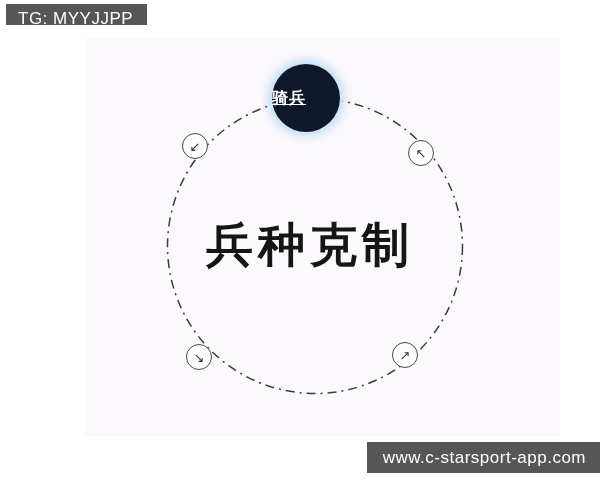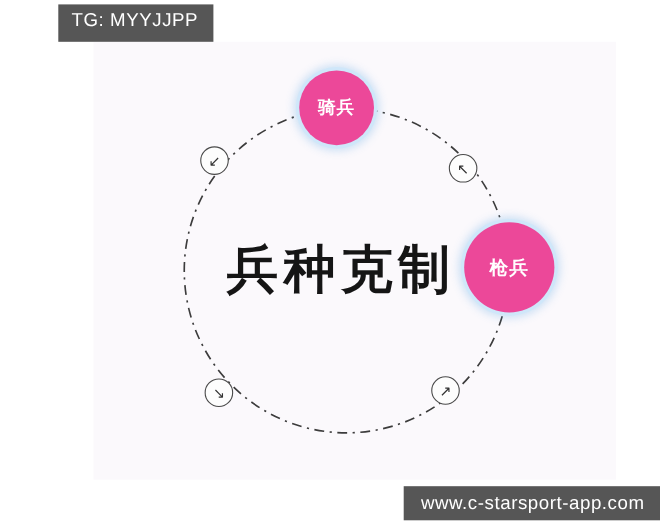--- a/index.html
+++ b/index.html
@@ -11,32 +11,33 @@
   .content-panel {
     position: absolute; left: 85px; top: 38px; width: 475px; height: 398px;
     background: #fbf9fc;
   }
 
   .badge {
     position: absolute; background: #565656; color: #ffffff;
     font-size: 17px; line-height: 29px; letter-spacing: 0.5px;
     white-space: nowrap;
   }
-  .badge-tg { left: 6px; top: 4px; height: 34px; padding: 0 14px 0 12px; margin-left: 47px; }
+  .badge-tg { left: 6px; top: 4px; height: 21px; padding: 0 14px 0 12px; }
   .badge-site { right: 0; top: 442px; height: 31px; line-height: 31px; padding: 0 14px 12px 16px; }
 
   .ring-svg { position: absolute; left: 0; top: 0; }
 
   .node {
     position: absolute; border-radius: 50%;
-    background: #ec4899;
+    background: #0f172a;
     box-shadow: 0 0 0 3px #cfe7fa, 0 0 8px 5px rgba(92, 164, 230, 0.30);
-    display: flex; align-items: center; justify-content: center;
+    display: flex; align-items: center; 
     color: #ffffff; font-weight: bold; font-size: 17px; letter-spacing: 1px;
     z-index: 3;
+    text-decoration: underline;
   }
   .node-top    { left: 272px; top:  64px; width: 68px; height: 68px; font-size: 16px; }
   .node-left   { left: 127px; top: 199px; width: 82px; height: 82px; }
   .node-right  { left: 422px; top: 202px; width: 82px; height: 82px; }
   .node-bottom { left: 270px; top: 354px; width: 80px; height: 80px; }
 
   .cycle-arrow {
     position: absolute; width: 26px; height: 26px; border-radius: 50%;
     background: #fdfdfd; border: 1.6px solid #4a4a4a;
     display: flex; align-items: center; justify-content: center;
@@ -68,23 +69,20 @@
     <circle cx="315" cy="246" r="147.5" fill="none" stroke="#3c3c3c" stroke-width="1.5" stroke-dasharray="9 5 2 5"></circle>
   </svg>
 
   <div class="badge badge-tg">TG: MYYJJPP</div>
 
   <div class="diagram-title">兵种克制</div>
 
   <div class="node node-top">
     <span>骑兵</span>
   </div>
-  <div class="node node-right">
-    <span>枪兵</span>
-  </div>
 
   <div class="cycle-arrow arrow-tl">
     <span>↙</span>
   </div>
   <div class="cycle-arrow arrow-tr">
     <span>↖</span>
   </div>
   <div class="cycle-arrow arrow-bl">
     <span>↘</span>
   </div>

